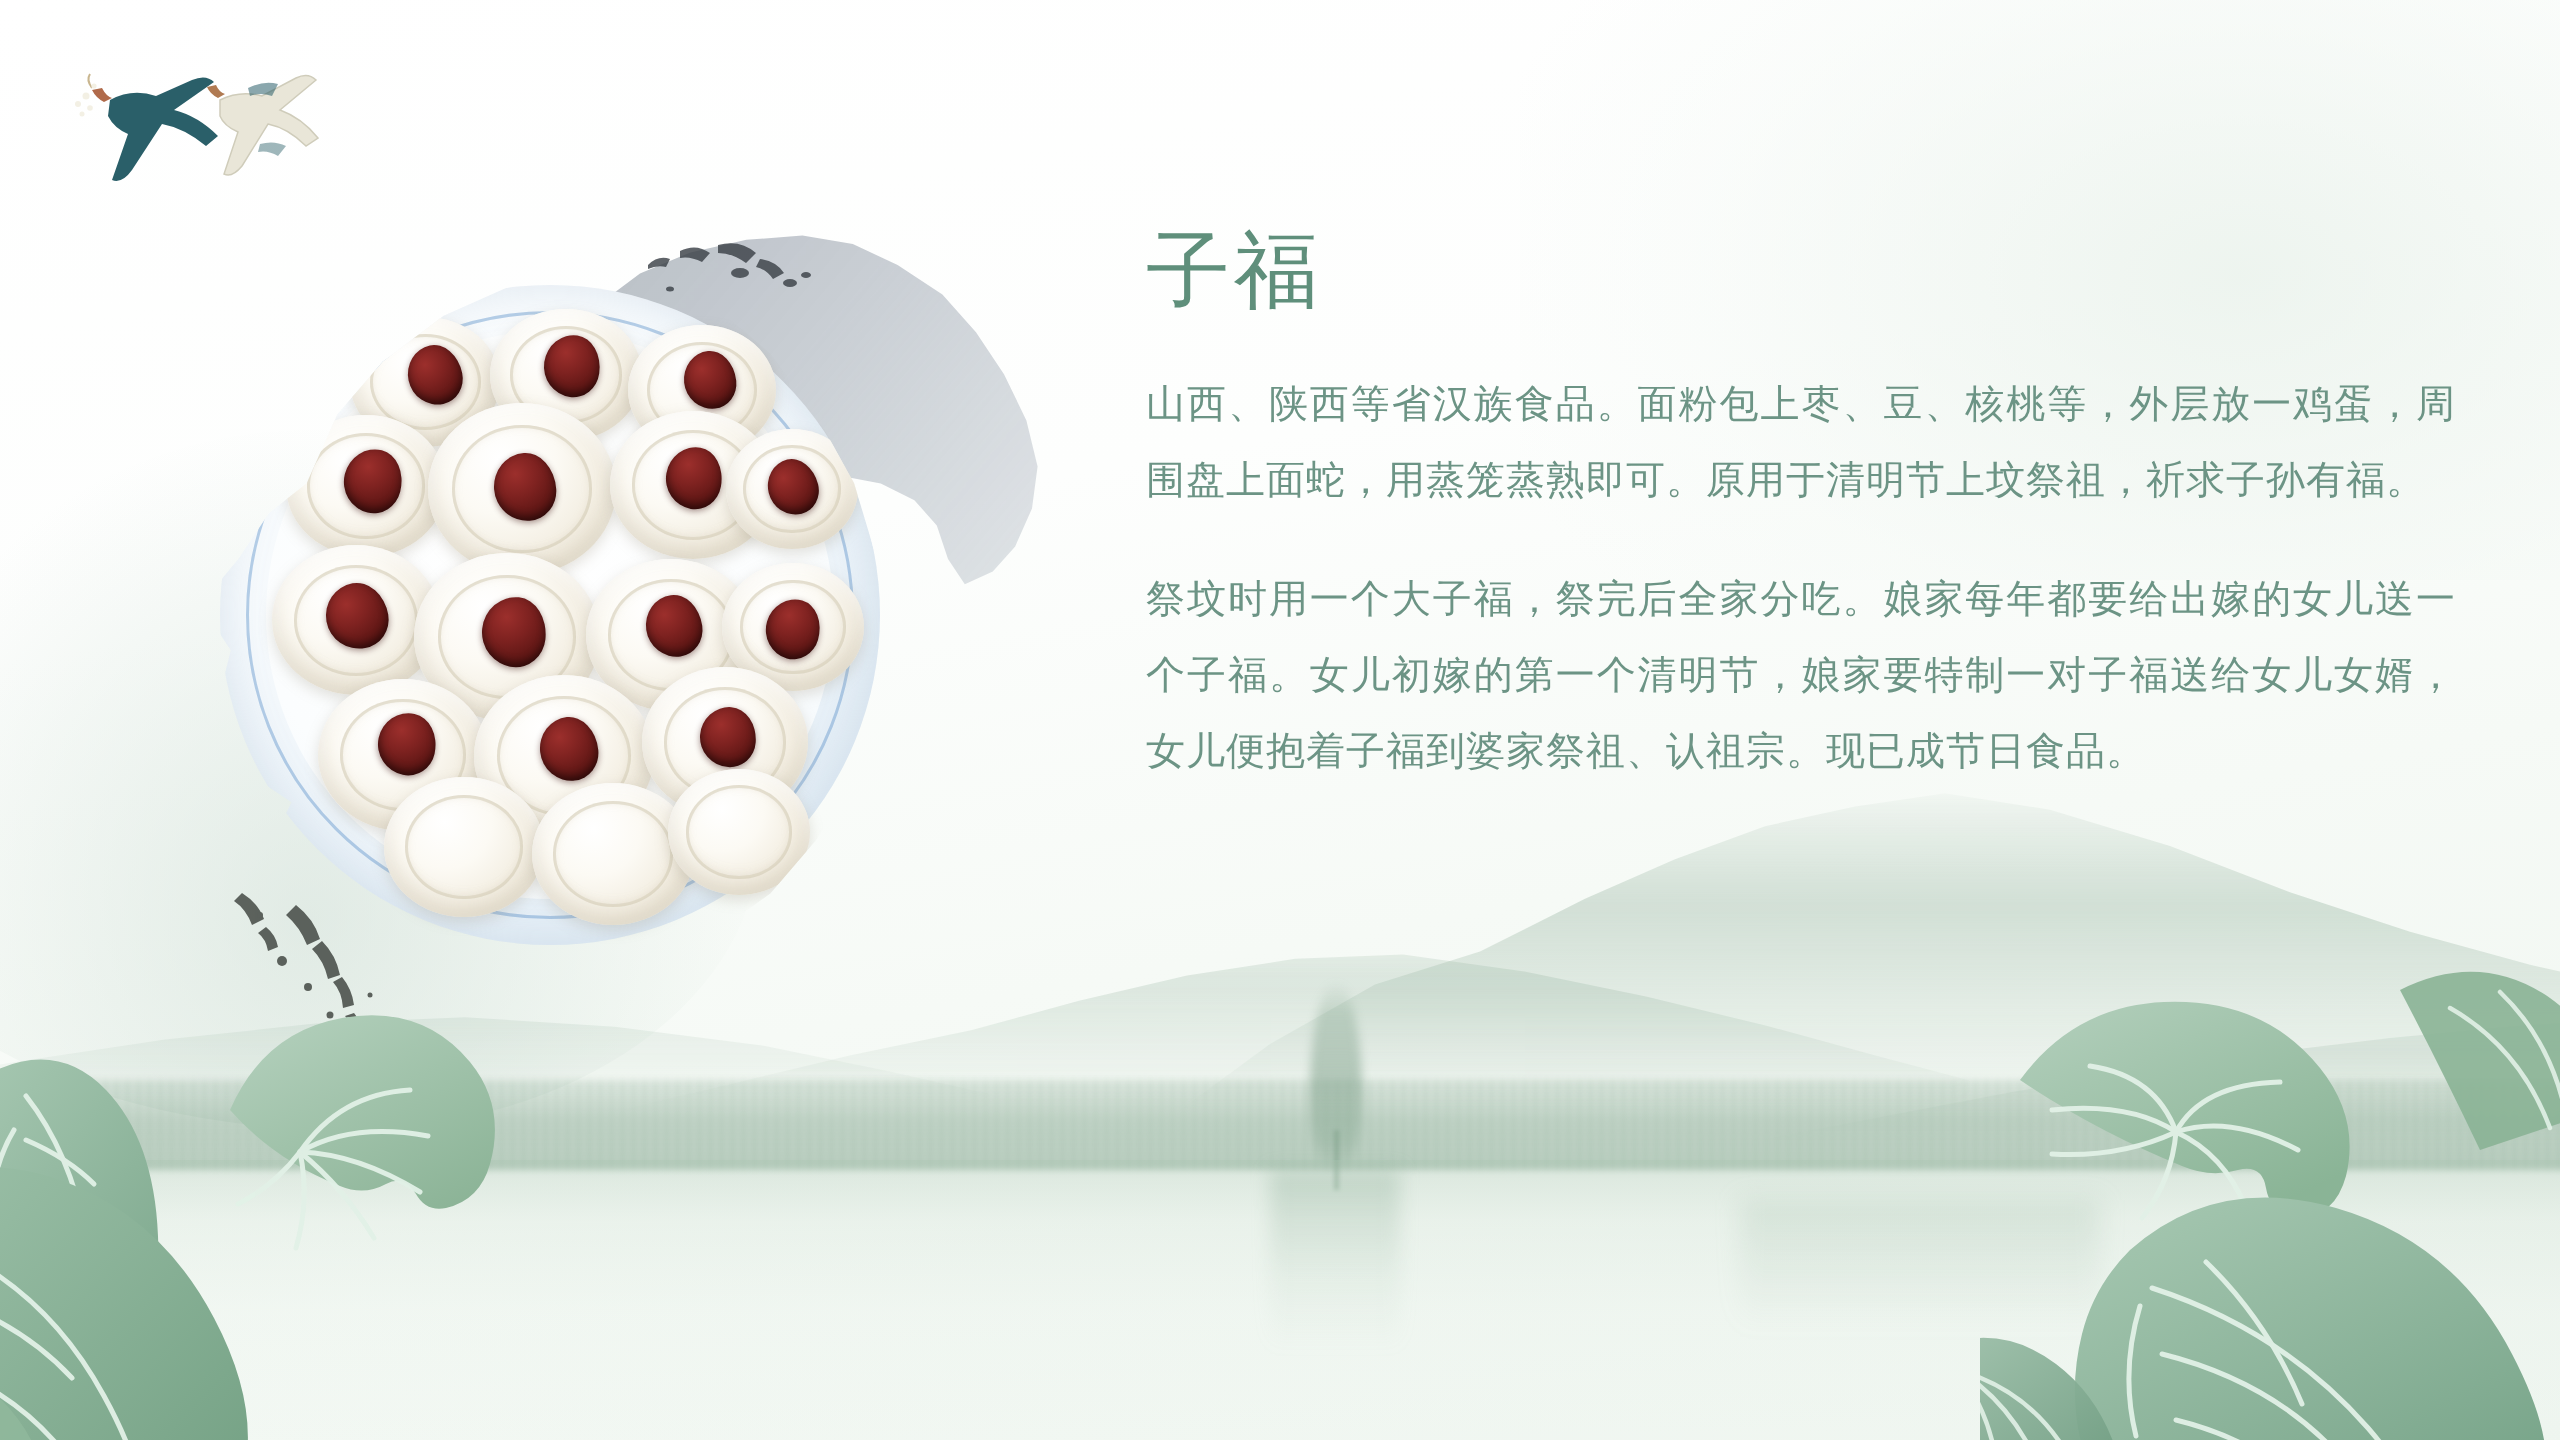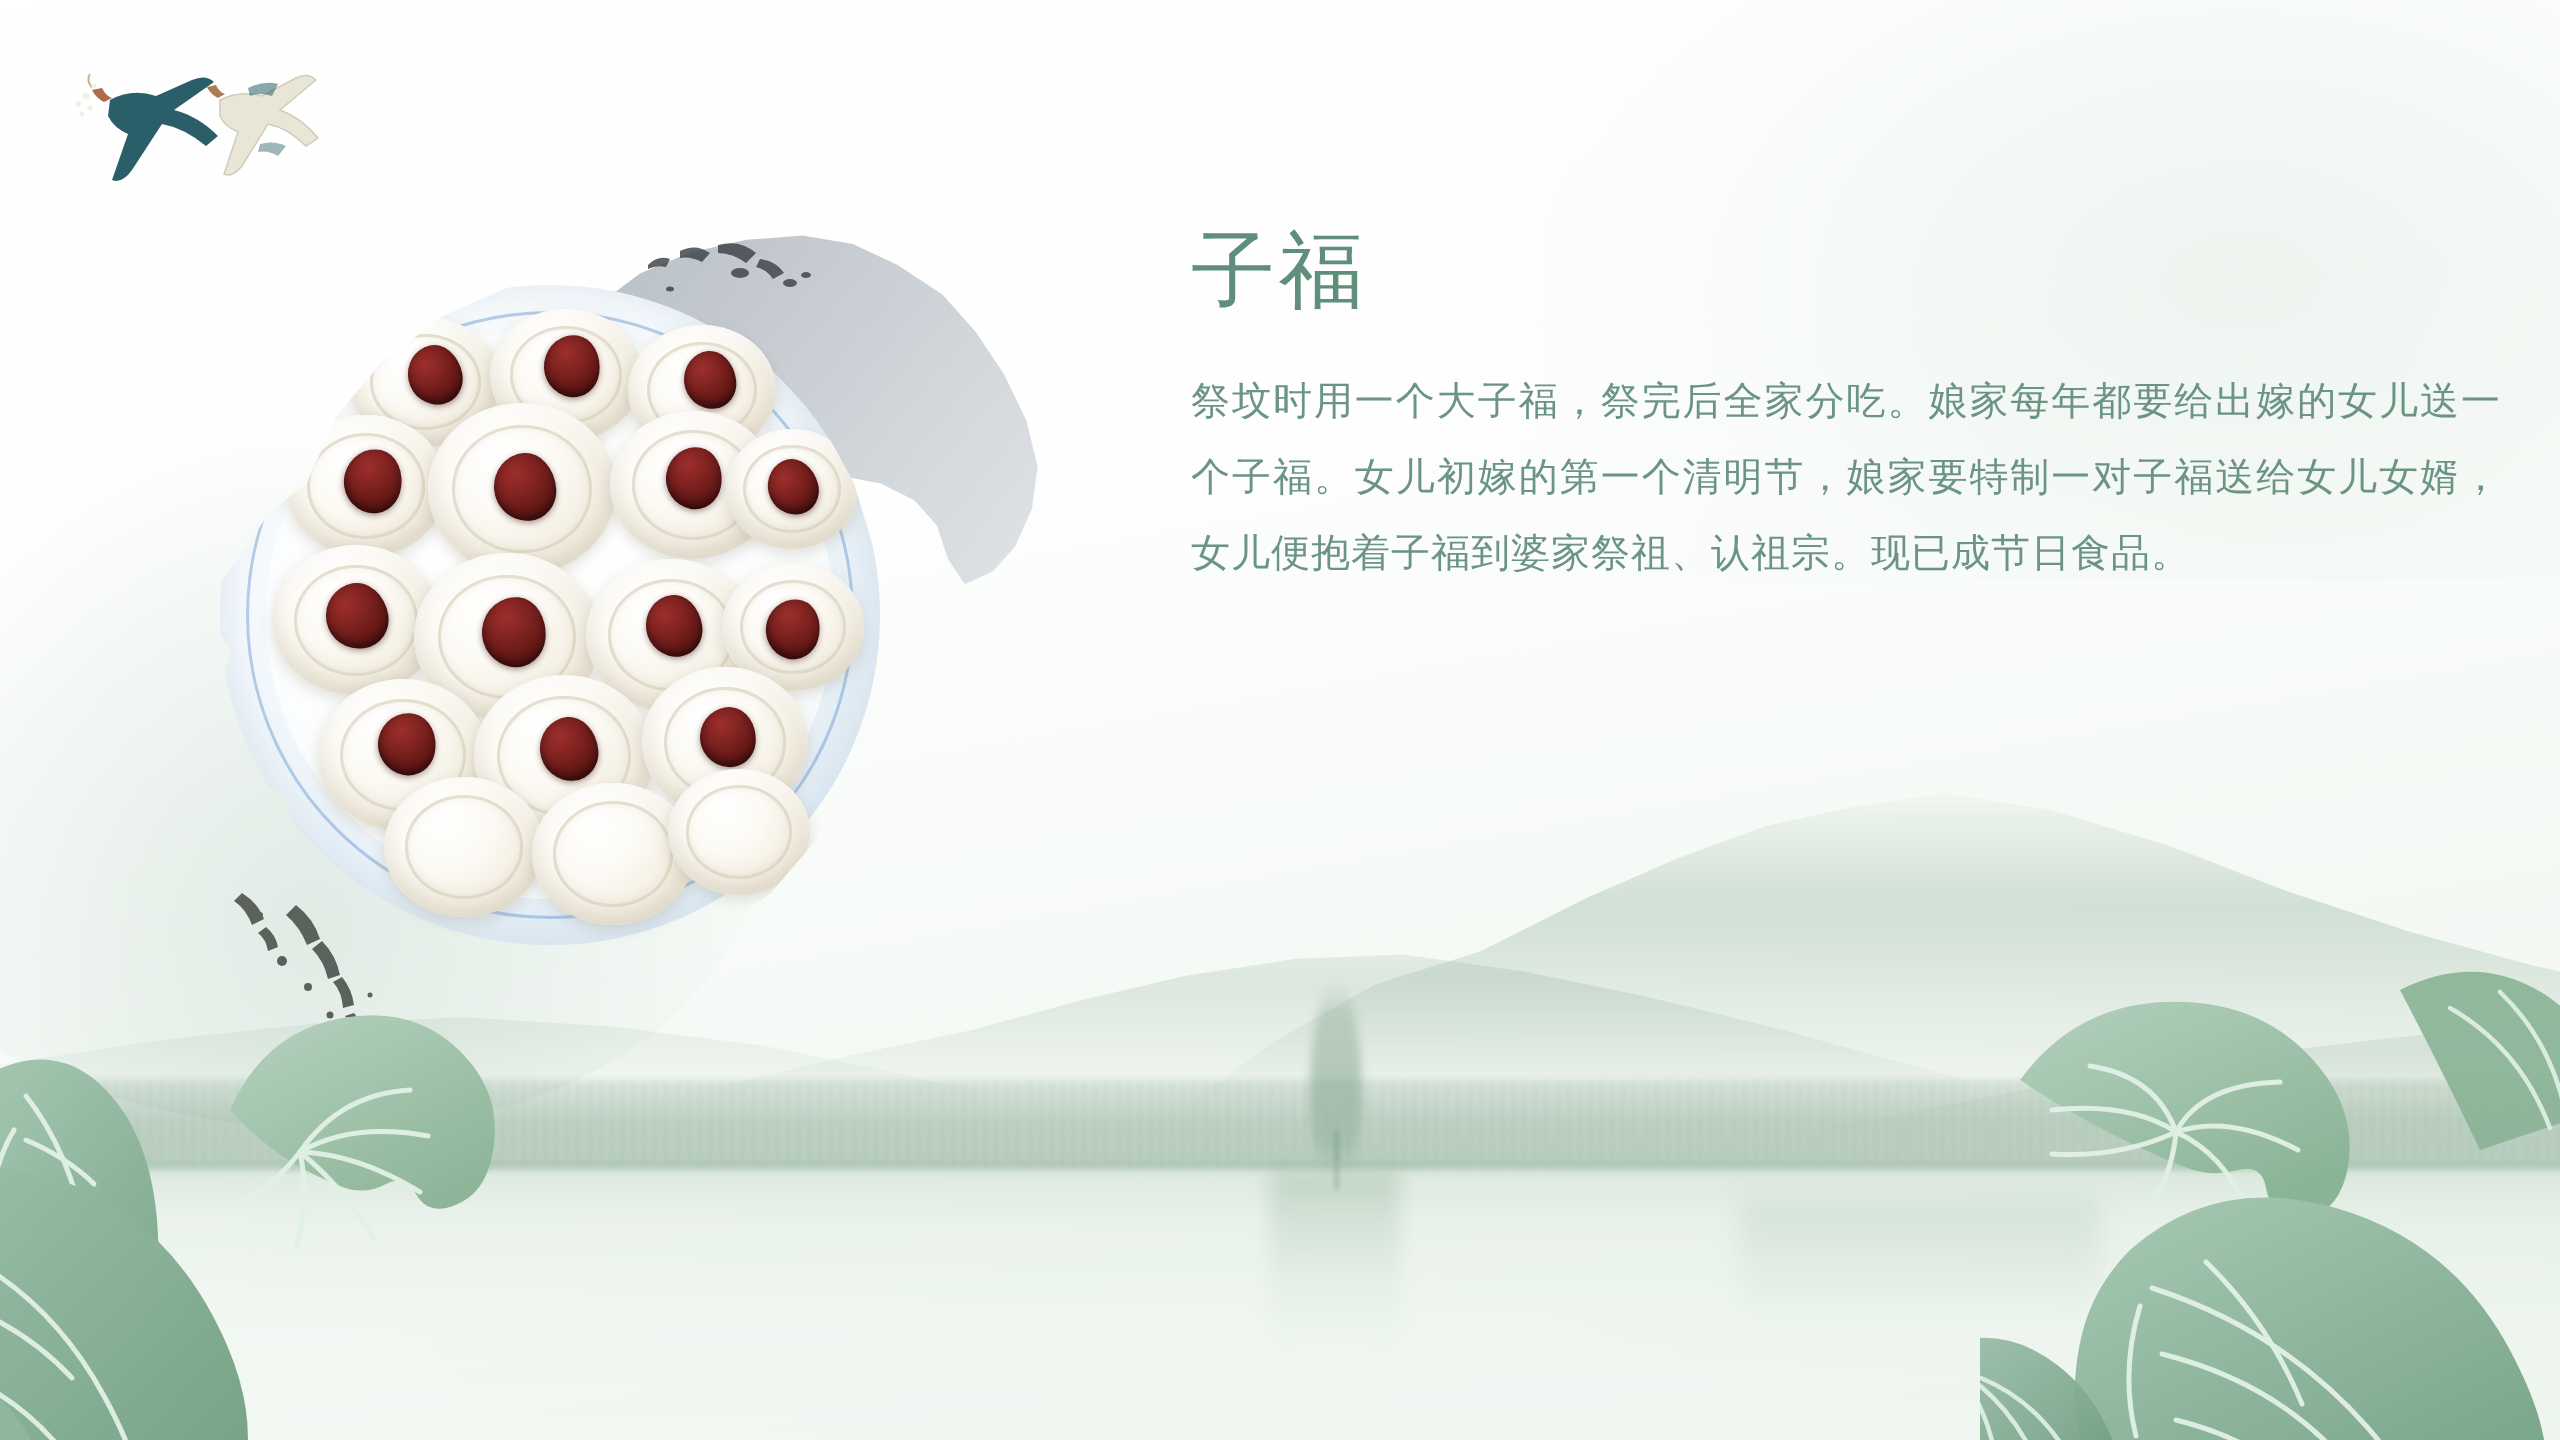--- a/index.html
+++ b/index.html
@@ -241,21 +241,21 @@
     border-radius: 52% 48% 46% 54% / 50% 56% 44% 50%;
     background:
       radial-gradient(circle at 36% 30%, #9c2f2c 0%, #7e2220 36%, #5d1614 70%, #3e0d0c 100%);
     box-shadow: inset 0 -4px 9px rgba(0,0,0,0.48), 0 2px 6px rgba(60,16,14,0.45);
     transform: rotate(var(--rot, 0deg));
   }
 
   
   .text-col {
     position: absolute;
-    left: 1191px;
+    left: 1146px;
     top: 228px;
     width: 1310px;
   }
   .title {
     margin: 0 0 54px 0;
     font-size: 84px;
     line-height: 1.0;
     font-weight: 400;
     color: #5f8f7b;
     letter-spacing: 4px;
@@ -512,16 +512,17 @@
         <g stroke="#e2f1e7" stroke-width="4.5" fill="none" stroke-linecap="round" opacity="0.9">
           <path d="M470 58 q70 40 100 120"></path>
           <path d="M520 42 q48 46 64 114"></path>
         </g>
       </g>
     </svg>
   </div>
 
   <div class="text-col">
     <h1 class="title">子福</h1>
+    <p class="para">山西、陕西等省汉族食品。面粉包上枣、豆、核桃等，外层放一鸡蛋，周围盘上面蛇，用蒸笼蒸熟即可。原用于清明节上坟祭祖，祈求子孙有福。</p>
     <p class="para">祭坟时用一个大子福，祭完后全家分吃。娘家每年都要给出嫁的女儿送一个子福。女儿初嫁的第一个清明节，娘家要特制一对子福送给女儿女婿，女儿便抱着子福到婆家祭祖、认祖宗。现已成节日食品。</p>
   </div>
 
 </div>
 
 </body></html>

